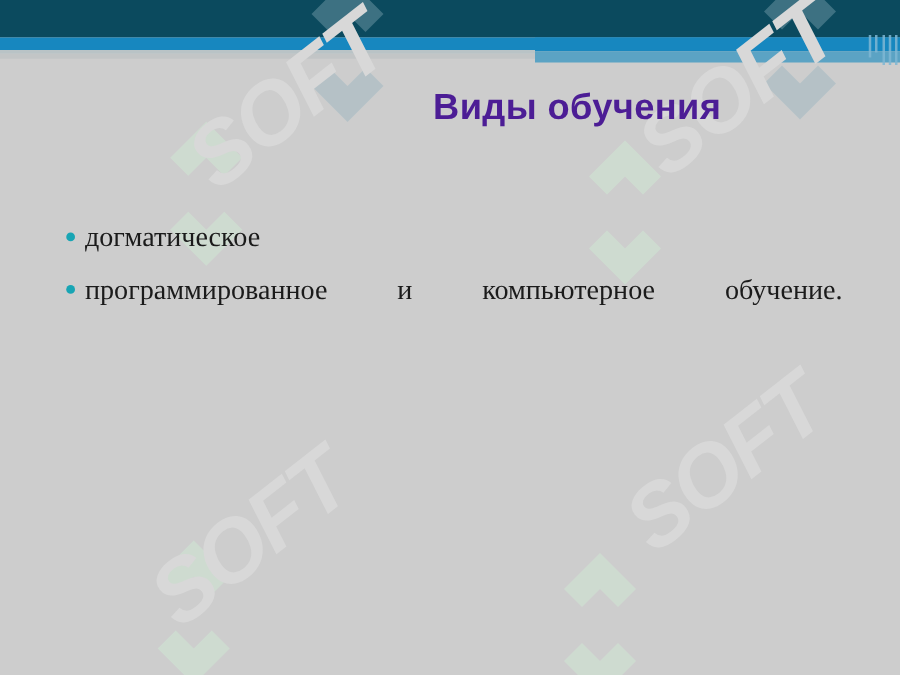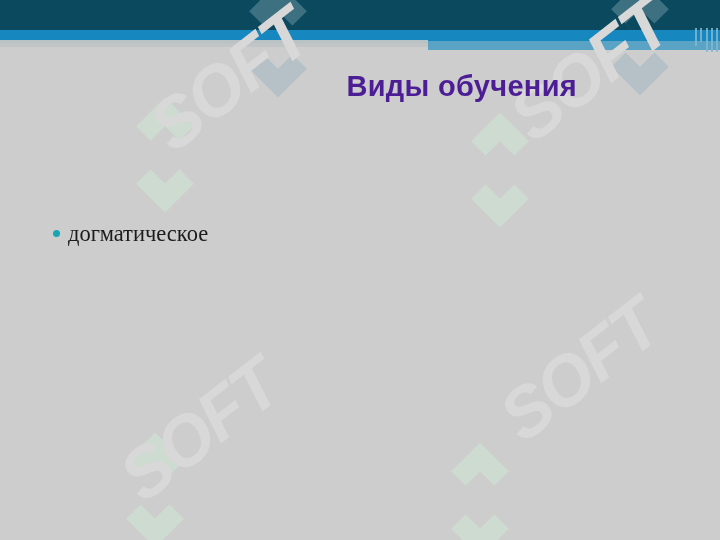--- a/index.html
+++ b/index.html
@@ -142,21 +142,20 @@
     position: absolute;
     left: 3px;
     top: 16px;
     width: 7px;
     height: 7px;
     border-radius: 50%;
     background: #18a5b4;
   }
   .bullet-item .txt {
     display: block;
-    margin-top: 44px;
   }
   
   .bullet-item .txt::after {
     content: "";
     display: inline-block;
     width: 100%;
   }
   .bullet-item.nojustify .txt::after { display: none; }
   .indent-lead { display: inline-block; width: 182px; }
 </style>
@@ -210,15 +209,19 @@
 
   <div class="body-area">
 
     <div class="bullet-item nojustify">
       <span class="dot"></span>
       <span class="txt">догматическое</span>
     </div>
 
 
 
+    <div class="bullet-item">
+      <span class="dot"></span>
+      <span class="txt">программированное и компьютерное обучение.</span>
+    </div>
 
   </div>
 </div>
 
 </body></html>

